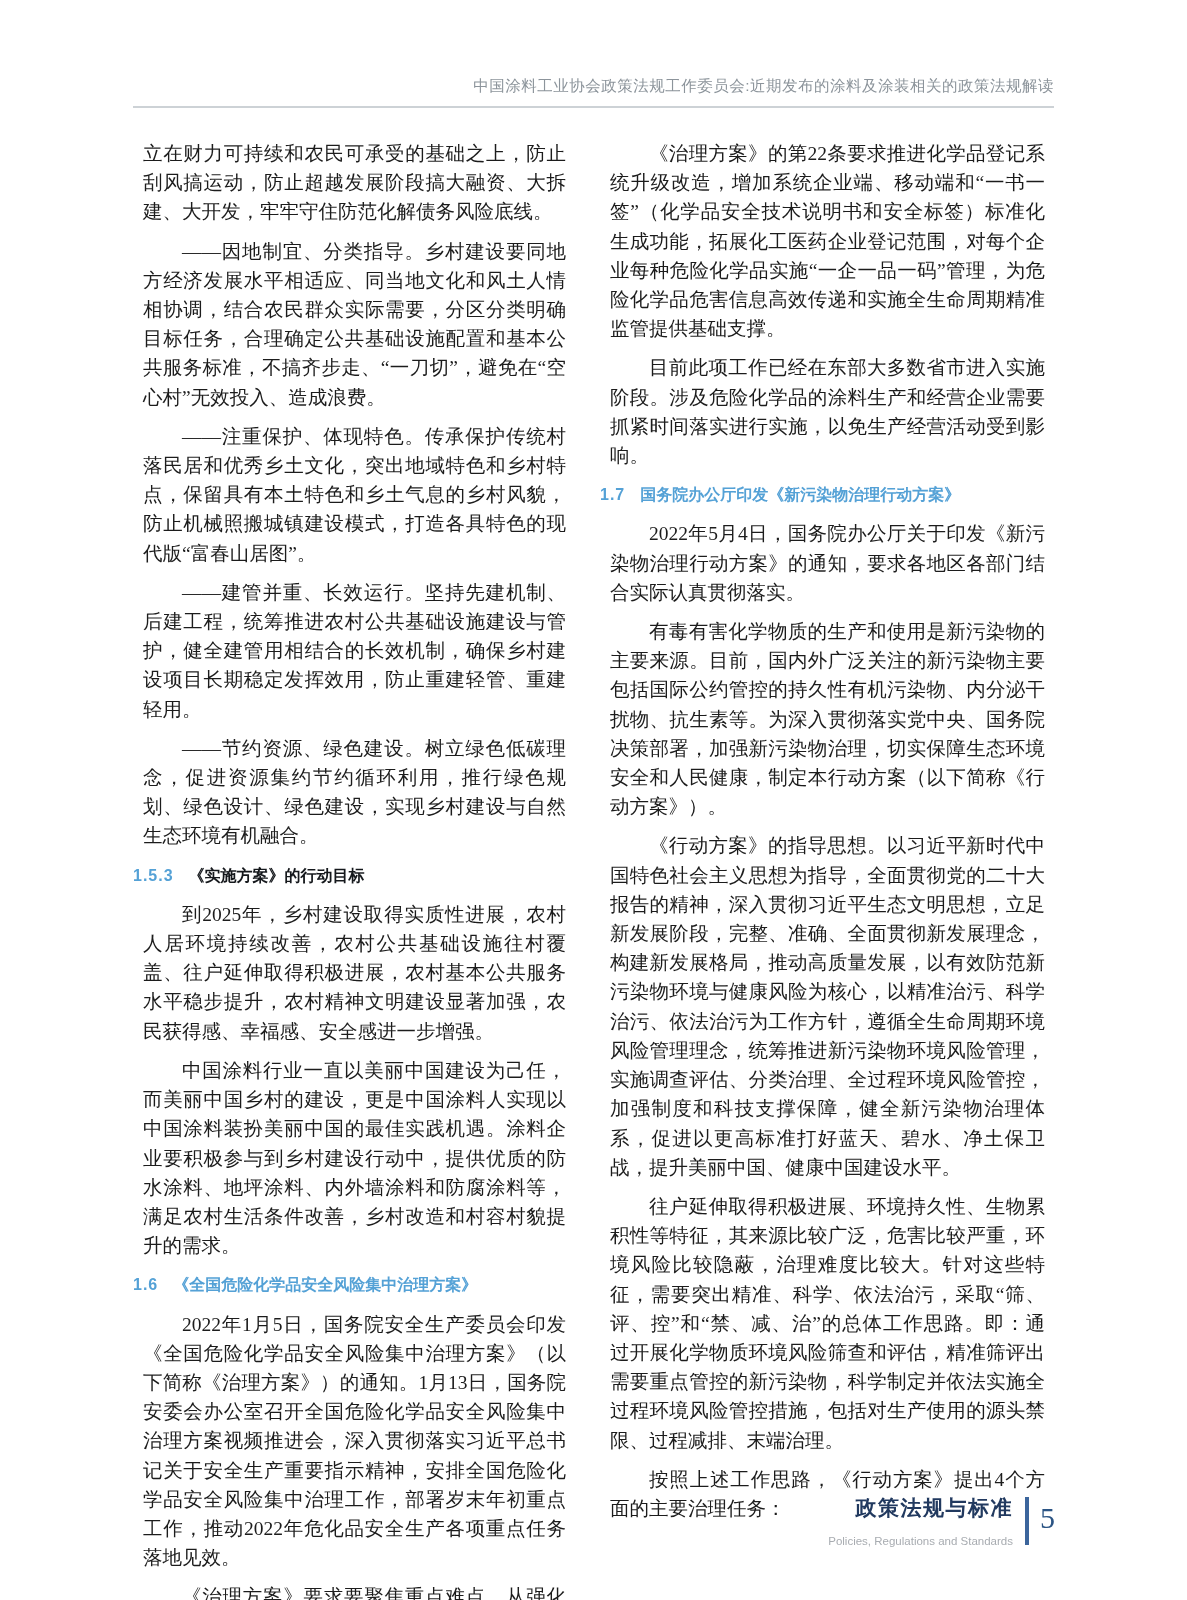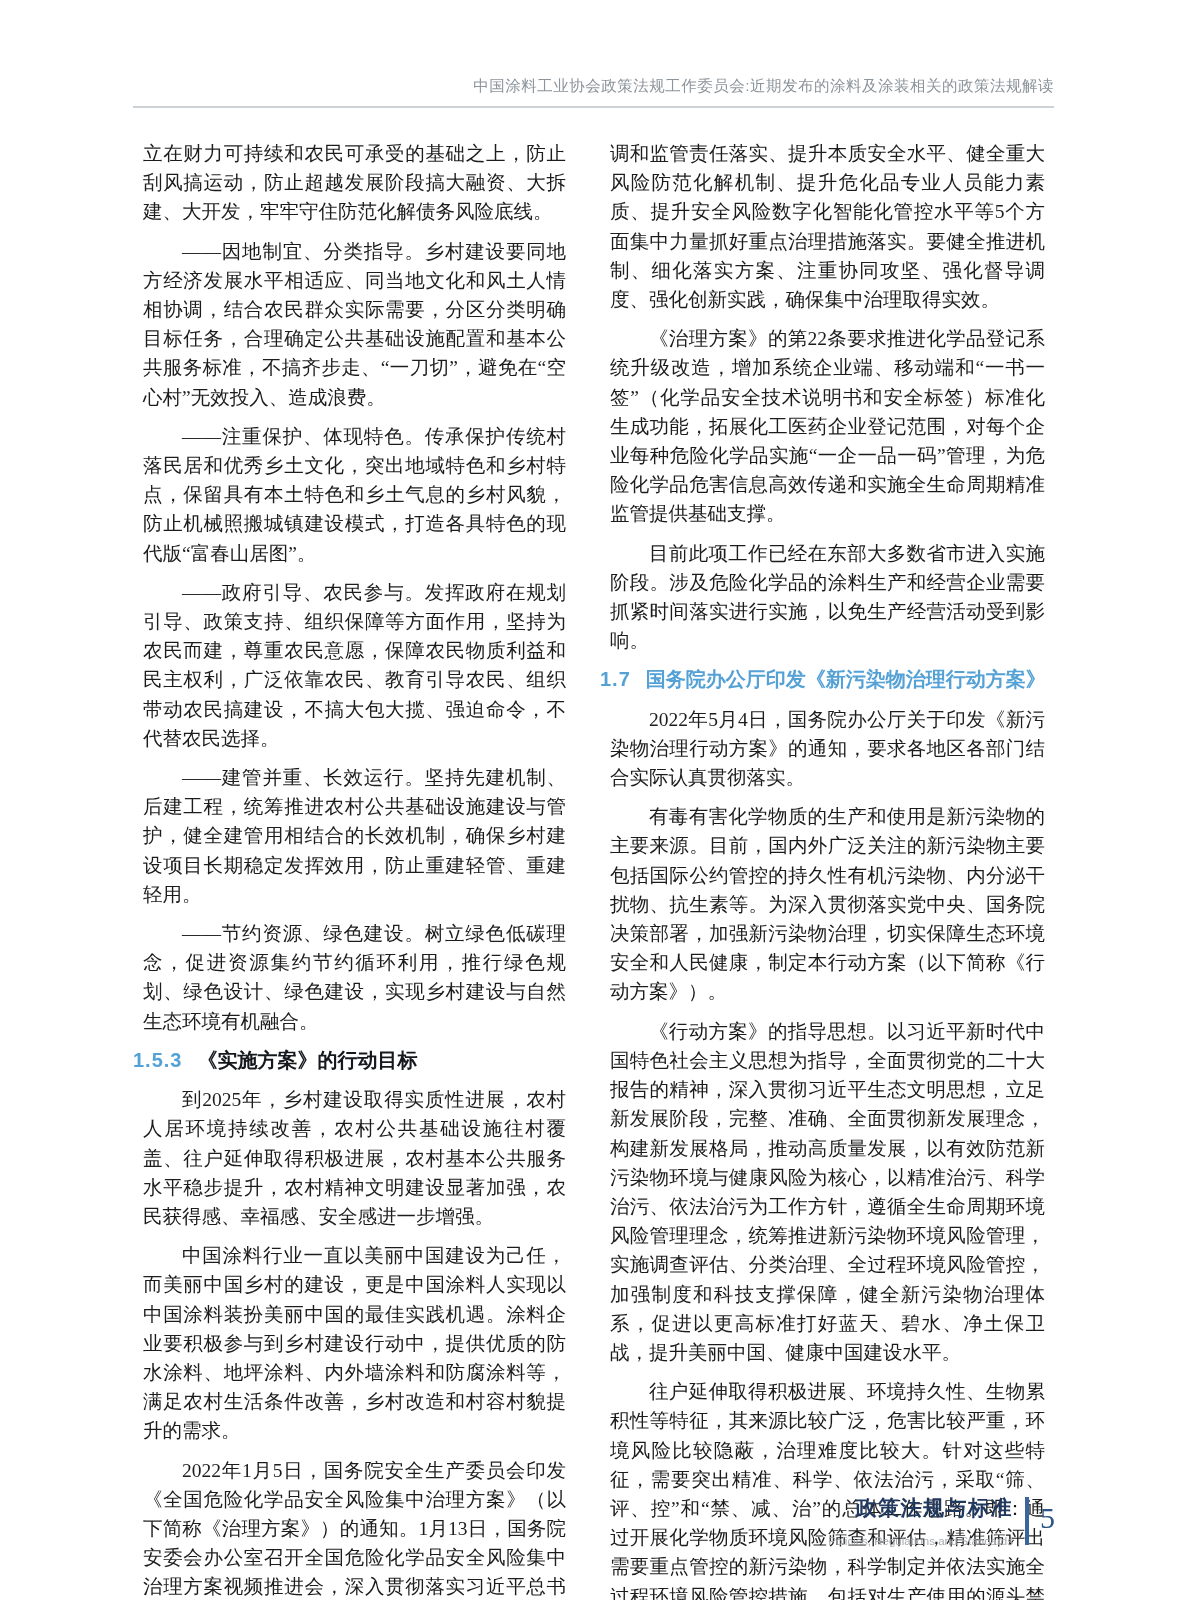--- a/index.html
+++ b/index.html
@@ -25,21 +25,21 @@
     font-size:19.5px; line-height:29.2px;
     text-align:justify; text-justify:inter-ideograph;
   }
   .col-left{ left:133px; width:443px; }
   .col-right{ left:600px; width:455px; }
   p.body-para{ margin:10px; text-indent:2em; }
   p.body-para.no-indent{ text-indent:0; }
 
   .sec-heading{
     font-family:"Liberation Sans","DejaVu Sans",sans-serif;
-    font-weight:bold; font-size:20px; line-height:29.2px;
+    font-weight:bold; font-size:16px; line-height:29.2px;
     color:var(--accent-blue,#54a1d6);
     white-space:nowrap; overflow:hidden;
   }
   .sec-num{ display:inline-block; margin-right:15px; letter-spacing:1px; color:var(--accent-blue,#54a1d6); }
   .sec-title{ color:var(--accent-blue,#54a1d6); }
   .sec-title.dark{ color:var(--heading-dark,#15181c); }
 
   
   .footer{ position:absolute; top:1494px; right:132px; display:flex; align-items:center; }
   .footer-text{ text-align:right; }
@@ -72,31 +72,30 @@
 
   <div class="running-header">
     <div class="header-title">中国涂料工业协会政策法规工作委员会:近期发布的涂料及涂装相关的政策法规解读</div>
     <div class="header-rule"></div>
   </div>
 
   <div class="col col-left" id="col-left">
       <p class="body-para no-indent">立在财力可持续和农民可承受的基础之上，防止刮风搞运动，防止超越发展阶段搞大融资、大拆建、大开发，牢牢守住防范化解债务风险底线。</p>
       <p class="body-para">——因地制宜、分类指导。乡村建设要同地方经济发展水平相适应、同当地文化和风土人情相协调，结合农民群众实际需要，分区分类明确目标任务，合理确定公共基础设施配置和基本公共服务标准，不搞齐步走、“一刀切”，避免在“空心村”无效投入、造成浪费。</p>
       <p class="body-para">——注重保护、体现特色。传承保护传统村落民居和优秀乡土文化，突出地域特色和乡村特点，保留具有本土特色和乡土气息的乡村风貌，防止机械照搬城镇建设模式，打造各具特色的现代版“富春山居图”。</p>
-      <p class="body-para">——政府引导、农民参与。发挥政府在规划引导、政策支持、组织保障等方面作用，坚持为农民而建，尊重农民意愿，保障农民物质利益和民主权利，广泛依靠农民、教育引导农民、组织带动农民搞建设，不搞大包大揽、强迫命令，不代替农民选择。</p>
       <p class="body-para">——建管并重、长效运行。坚持先建机制、后建工程，统筹推进农村公共基础设施建设与管护，健全建管用相结合的长效机制，确保乡村建设项目长期稳定发挥效用，防止重建轻管、重建轻用。</p>
       <p class="body-para">——节约资源、绿色建设。树立绿色低碳理念，促进资源集约节约循环利用，推行绿色规划、绿色设计、绿色建设，实现乡村建设与自然生态环境有机融合。</p>
       <div class="sec-heading"><span class="sec-num">1.5.3</span><span class="sec-title dark">《实施方案》的行动目标</span></div>
       <p class="body-para">到2025年，乡村建设取得实质性进展，农村人居环境持续改善，农村公共基础设施往村覆盖、往户延伸取得积极进展，农村基本公共服务水平稳步提升，农村精神文明建设显著加强，农民获得感、幸福感、安全感进一步增强。</p>
       <p class="body-para">中国涂料行业一直以美丽中国建设为己任，而美丽中国乡村的建设，更是中国涂料人实现以中国涂料装扮美丽中国的最佳实践机遇。涂料企业要积极参与到乡村建设行动中，提供优质的防水涂料、地坪涂料、内外墙涂料和防腐涂料等，满足农村生活条件改善，乡村改造和村容村貌提升的需求。</p>
+      <div class="sec-heading"><span class="sec-num">1.6</span><span class="sec-title">《全国危险化学品安全风险集中治理方案》</span></div>
       <p class="body-para">2022年1月5日，国务院安全生产委员会印发《全国危险化学品安全风险集中治理方案》（以下简称《治理方案》）的通知。1月13日，国务院安委会办公室召开全国危险化学品安全风险集中治理方案视频推进会，深入贯彻落实习近平总书记关于安全生产重要指示精神，安排全国危险化学品安全风险集中治理工作，部署岁末年初重点工作，推动2022年危化品安全生产各项重点任务落地见效。</p>
       <p class="body-para">《治理方案》要求要聚焦重点难点，从强化统筹协</p>
     </div>
   <div class="col col-right" id="col-right">
-      <p class="body-para no-indent">调和监管责任落实、提升本质安全水平、健全重大风险防范化解机制、提升危化品专业人员能力素质、提升安全风险数字化智能化管控水平等5个方面集中力量抓好重点治理措施落实。要健全推进机制、细化落实方案、注重协同攻坚、强化督导调度、强化创新实践，确保集中治理取得实效。</p>
       <p class="body-para">《治理方案》的第22条要求推进化学品登记系统升级改造，增加系统企业端、移动端和“一书一签”（化学品安全技术说明书和安全标签）标准化生成功能，拓展化工医药企业登记范围，对每个企业每种危险化学品实施“一企一品一码”管理，为危险化学品危害信息高效传递和实施全生命周期精准监管提供基础支撑。</p>
       <p class="body-para">目前此项工作已经在东部大多数省市进入实施阶段。涉及危险化学品的涂料生产和经营企业需要抓紧时间落实进行实施，以免生产经营活动受到影响。</p>
       <div class="sec-heading"><span class="sec-num">1.7</span><span class="sec-title">国务院办公厅印发《新污染物治理行动方案》</span></div>
       <p class="body-para">2022年5月4日，国务院办公厅关于印发《新污染物治理行动方案》的通知，要求各地区各部门结合实际认真贯彻落实。</p>
       <p class="body-para">有毒有害化学物质的生产和使用是新污染物的主要来源。目前，国内外广泛关注的新污染物主要包括国际公约管控的持久性有机污染物、内分泌干扰物、抗生素等。为深入贯彻落实党中央、国务院决策部署，加强新污染物治理，切实保障生态环境安全和人民健康，制定本行动方案（以下简称《行动方案》）。</p>
       <p class="body-para">《行动方案》的指导思想。以习近平新时代中国特色社会主义思想为指导，全面贯彻党的二十大报告的精神，深入贯彻习近平生态文明思想，立足新发展阶段，完整、准确、全面贯彻新发展理念，构建新发展格局，推动高质量发展，以有效防范新污染物环境与健康风险为核心，以精准治污、科学治污、依法治污为工作方针，遵循全生命周期环境风险管理理念，统筹推进新污染物环境风险管理，实施调查评估、分类治理、全过程环境风险管控，加强制度和科技支撑保障，健全新污染物治理体系，促进以更高标准打好蓝天、碧水、净土保卫战，提升美丽中国、健康中国建设水平。</p>
       <p class="body-para">往户延伸取得积极进展、环境持久性、生物累积性等特征，其来源比较广泛，危害比较严重，环境风险比较隐蔽，治理难度比较大。针对这些特征，需要突出精准、科学、依法治污，采取“筛、评、控”和“禁、减、治”的总体工作思路。即：通过开展化学物质环境风险筛查和评估，精准筛评出需要重点管控的新污染物，科学制定并依法实施全过程环境风险管控措施，包括对生产使用的源头禁限、过程减排、末端治理。</p>
       <p class="body-para">按照上述工作思路，《行动方案》提出4个方面的主要治理任务：</p>
     </div>
 

